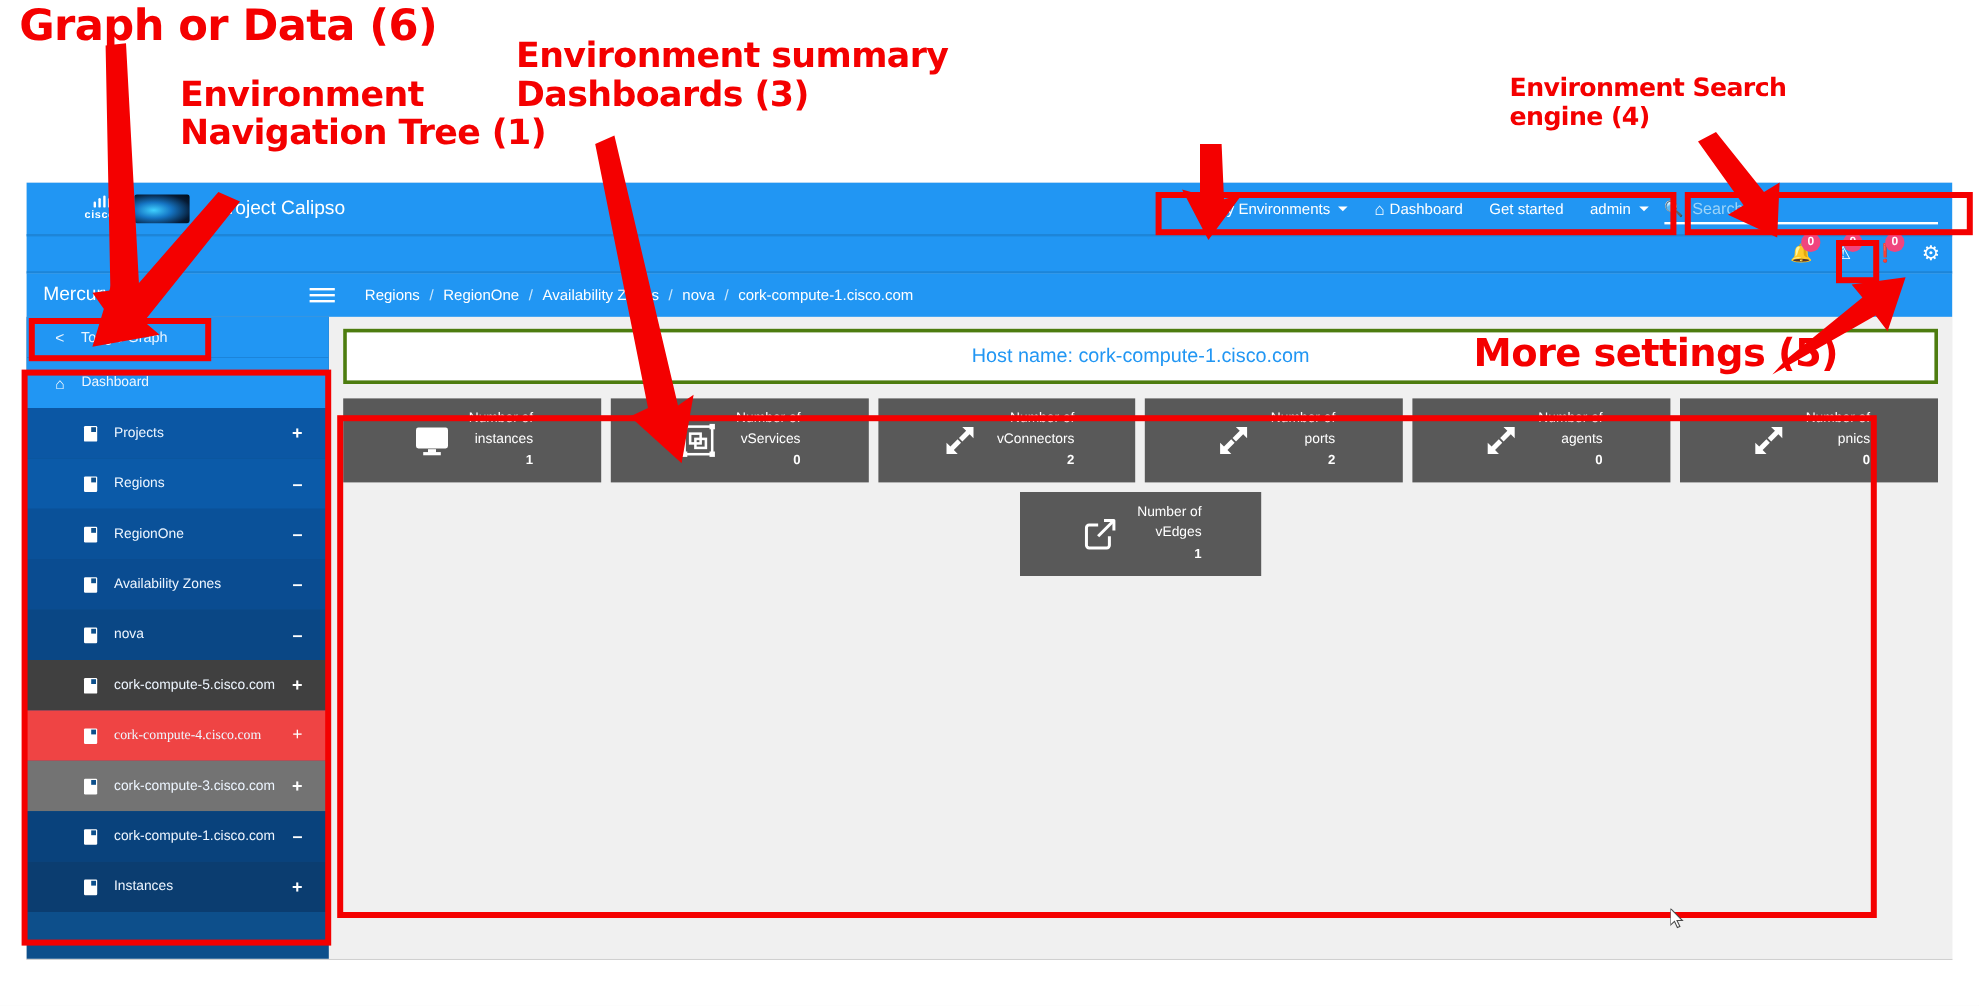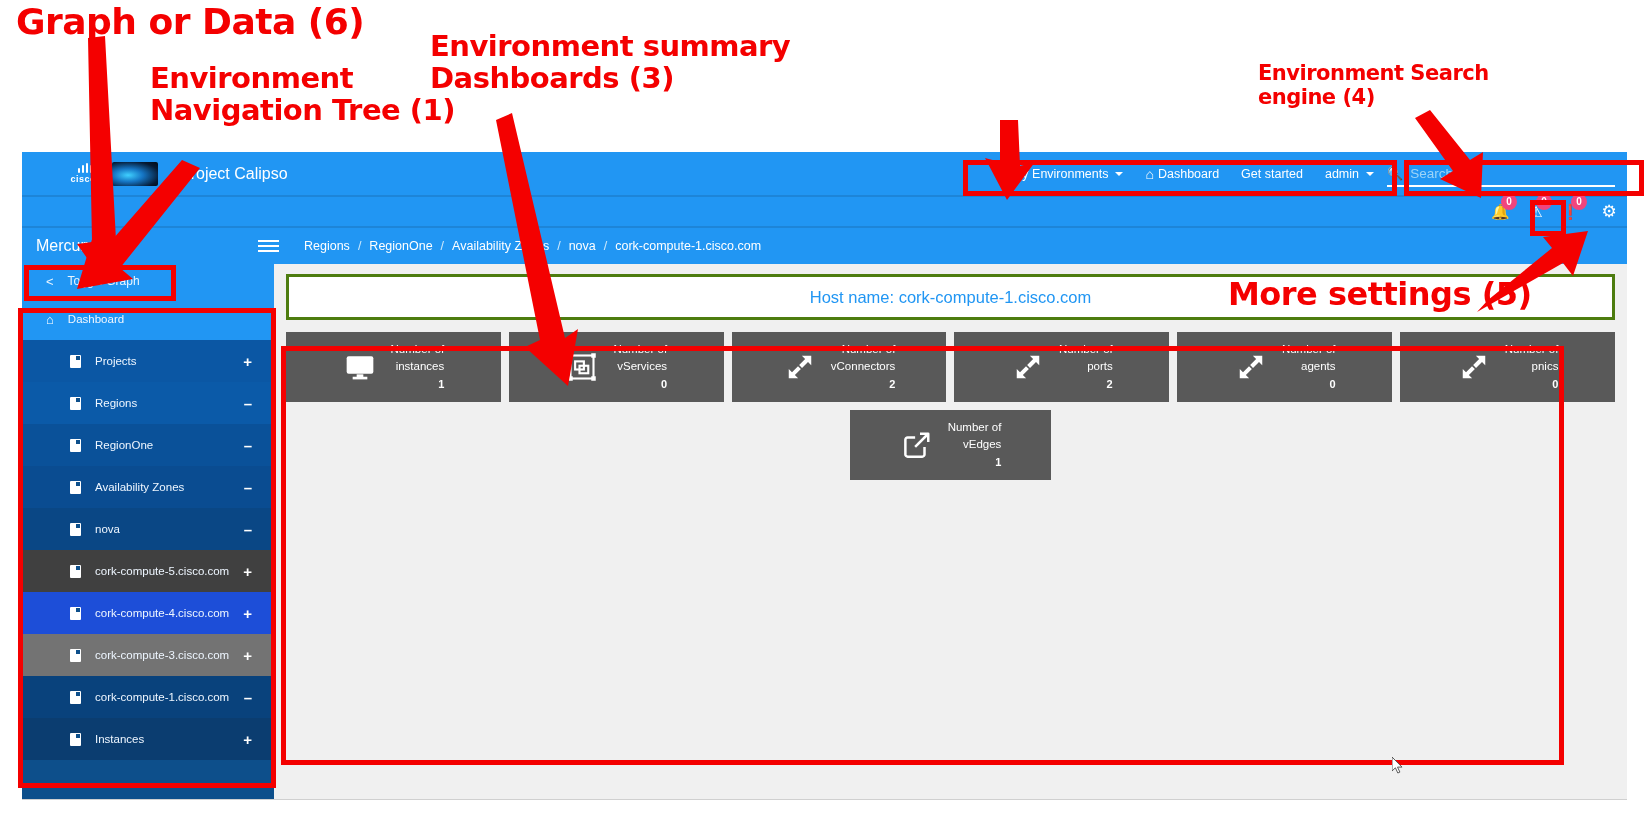--- a/index.html
+++ b/index.html
@@ -277,21 +277,21 @@
           <span class="lbl">nova</span>
           <span class="pm">–</span>
         </div>
 
         <div class="tree-item" style="background:#404040;padding-left:48px;">
           <span class="sq"></span>
           <span class="lbl">cork-compute-5.cisco.com</span>
           <span class="pm">+</span>
         </div>
 
-        <div class="tree-item" style="background:#1d4ed8;padding-left:48px;">
+        <div class="tree-item" style="background:#ef4444;padding-left:48px;font-family:Liberation Serif, serif;">
           <span class="sq"></span>
           <span class="lbl">cork-compute-4.cisco.com</span>
           <span class="pm">+</span>
         </div>
 
         <div class="tree-item" style="background:#737373;padding-left:48px;">
           <span class="sq"></span>
           <span class="lbl">cork-compute-3.cisco.com</span>
           <span class="pm">+</span>
         </div>

